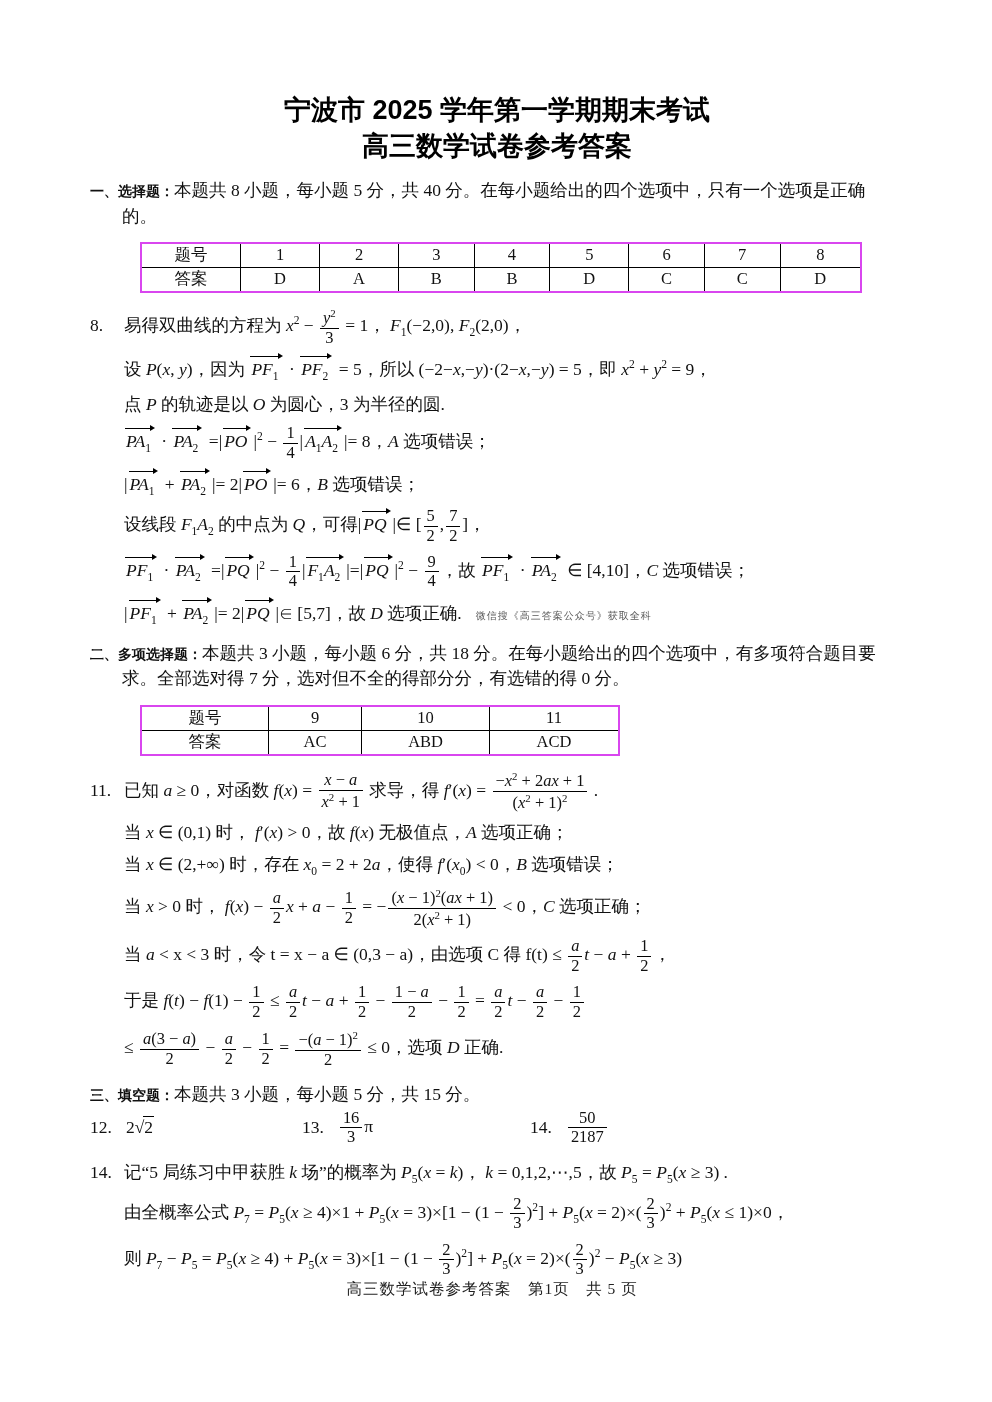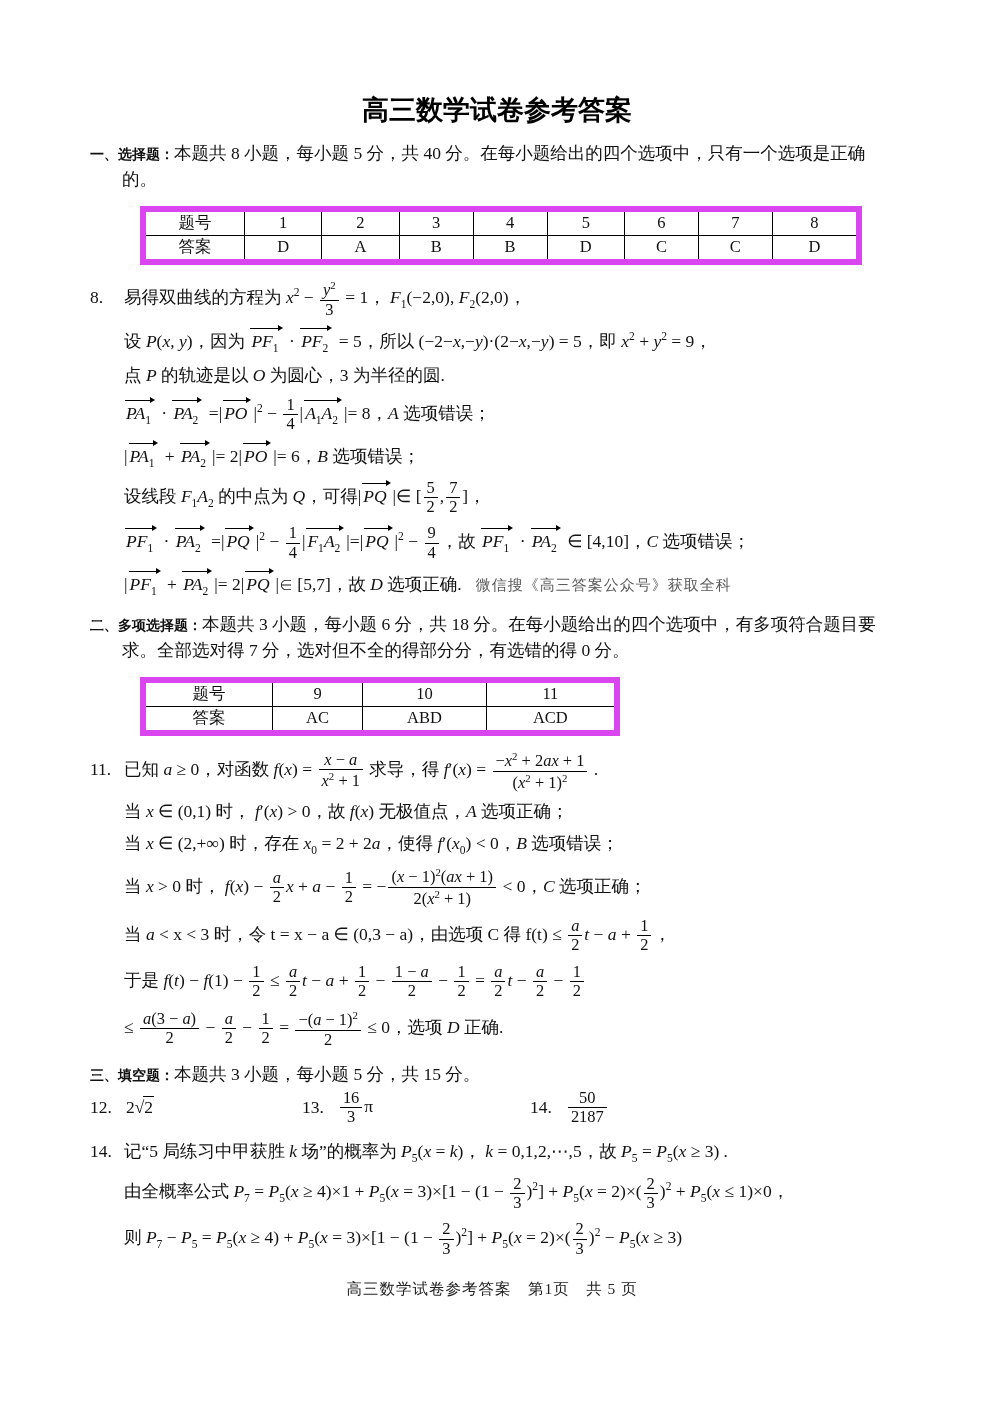--- a/index.html
+++ b/index.html
@@ -15,21 +15,21 @@
     font-weight:700;font-size:27px;line-height:1.35;color:#000;
   }
   .sec-head{margin:14px 0 2px;white-space:nowrap;}
   .sec-label{font-family:"Liberation Sans", sans-serif;font-weight:700;font-size:14px;}
   .sec-cont{padding-left:32px;margin:2px 0 8px;}
   table.anstab{
     border-collapse:collapse;margin:14px 0 10px 50px;
     text-align:center;font-size:16.5px;
   }
   table.anstab td{border:1px solid #000;height:23px;padding:0 4px;}
-  table.anstab{border:6px solid #d946ef;}
+  table.anstab{border:2px solid #d946ef;}
   table.t1{width:722px;}
   table.t1 td.hd{width:90px;}
   table.t2{width:480px;}
   table.t2 td.hd{width:118px;}
   .sol{margin:14px 0 4px;}
   .sol-line{margin:8px 0;padding-left:34px;white-space:nowrap;}
   .sol-line.first{padding-left:0;}
   .qno{display:inline-block;width:34px;}
   
   sub{font-size:66%;}
@@ -37,39 +37,40 @@
   .frac{display:inline-block;text-align:center;vertical-align:middle;line-height:1.12;font-size:94%;margin:0 2px;}
   .frac .fn{display:block;padding:0 3px;border-bottom:1px solid #000;}
   .frac .fd{display:block;padding:0 3px;}
   .vec{display:inline-block;position:relative;padding:3px 4px 0 1px;margin:0 2px 0 1px;}
   .vec::before{content:"";position:absolute;top:1px;left:0;right:4px;height:1px;background:#000;}
   .vec::after{content:"";position:absolute;top:-2px;right:0;width:0;height:0;
     border-left:5px solid #000;border-top:3px solid transparent;border-bottom:3px solid transparent;}
   .sqr .rs{margin-right:-1px;}
   .sqr .rb{border-top:1px solid #000;padding:0 1px;}
   .watermark{
-    font-family:"Liberation Sans", sans-serif;font-size:15px;color:#5a5a5a;
+    font-family:"Liberation Sans", sans-serif;font-size:10px;color:#5a5a5a;
     margin-left:14px;letter-spacing:1px;
   }
   .fill-row{display:flex;margin:2px 0 6px;align-items:center;}
   .fill-item{display:inline-flex;align-items:center;white-space:nowrap;}
   .fill-item .fno{display:inline-block;margin-right:14px;}
   .fi-12{width:212px;}
   .fi-13{width:228px;}
   .footer{
     position:absolute;left:0;right:8px;bottom:102px;text-align:center;
     font-size:15.5px;color:#222;letter-spacing:1px;margin-top:24px;
   }
 </style>
 </head>
 <body>
 
 <div class="page">
   <div class="content">
 
+    <div class="title">宁波市 2025 学年第一学期期末考试</div>
     <div class="title">高三数学试卷参考答案</div>
 
     <div class="sec-head"><span class="sec-label">一、选择题：</span><span>本题共 8 小题，每小题 5 分，共 40 分。在每小题给出的四个选项中，只有一个选项是正确</span></div>
     <div class="sec-cont">的。</div>
 
     <table class="anstab t1">
       <tbody>
           <tr>
         <td class="hd">题号</td>
         <td>1</td>

